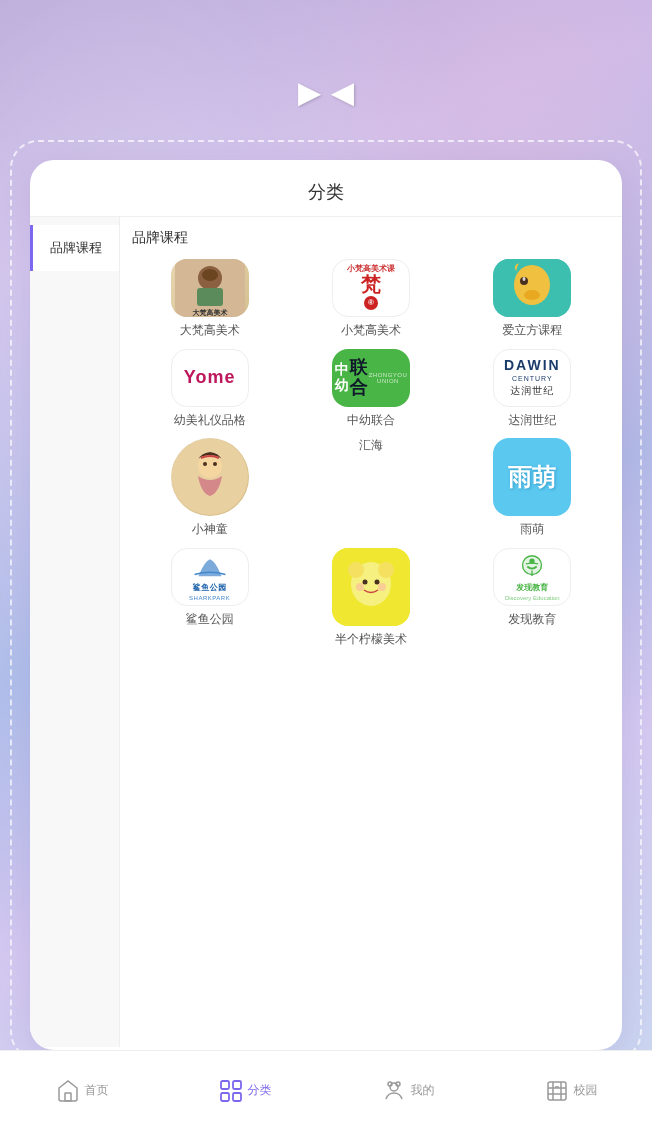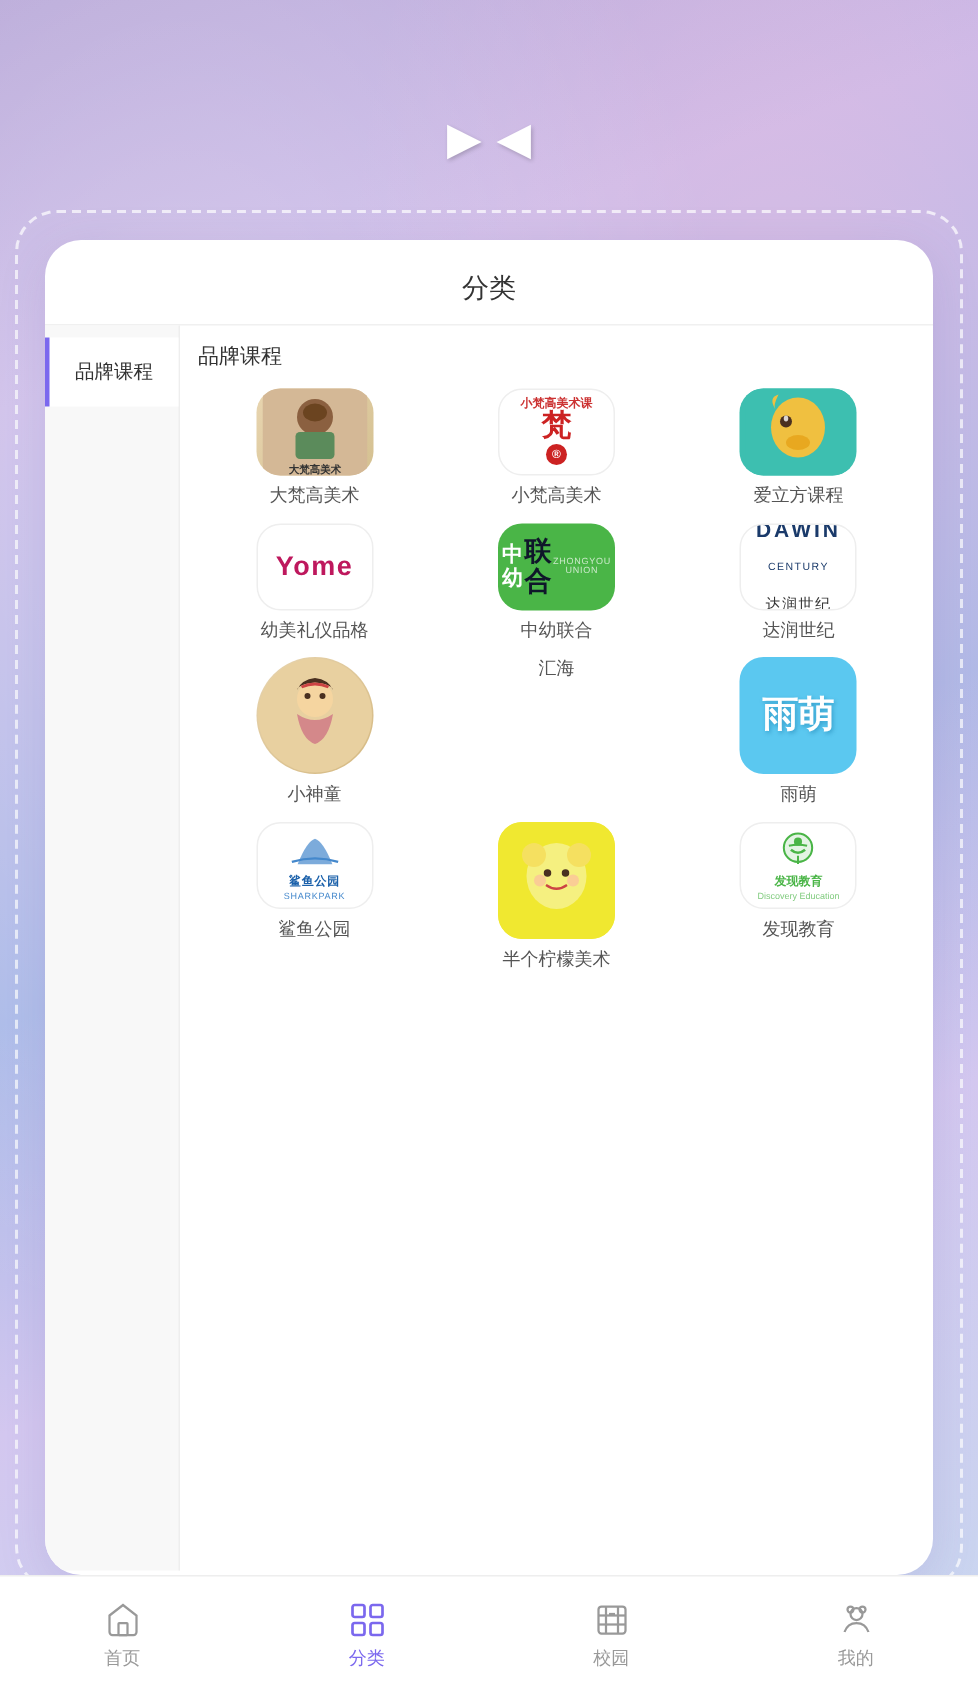--- a/index.html
+++ b/index.html
@@ -230,21 +230,21 @@
       background: white;
       display: flex;
       align-items: center;
       justify-content: space-around;
       border-top: 1px solid #eeeeee;
       z-index: 10;
     }
 
     .nav-item {
       display: flex;
-      flex-direction: column;
+      flex-direction: row;
       align-items: center;
       gap: 4px;
       cursor: pointer;
       padding: 8px 20px;
     }
 
     .nav-icon {
       width: 26px;
       height: 26px;
       display: flex;
@@ -356,21 +356,21 @@
         <div class="brand-item">
           <div class="brand-logo logo-zhongyou" style="background:#4ab547;border-radius:16px;flex-direction:row;gap:1px;padding:4px;">
             <div style="color:white;font-size:14px;font-weight:900;line-height:1.1;text-align:center;">中幼</div>
             <div style="color:#0f172a;font-size:18px;font-weight:900;line-height:1.1;text-align:center;">联合</div>
             <div style="color:rgba(255,255,255,0.7);font-size:6px;letter-spacing:0.5px;text-align:center;">ZHONGYOU UNION</div>
           </div>
           <span class="brand-name">中幼联合</span>
         </div>
 
         <div class="brand-item">
-          <div class="brand-logo logo-darun" style="flex-direction:column;gap:14px;">
+          <div class="brand-logo logo-darun" style="flex-direction:column;gap:2px;">
             <div style="font-size:14px;font-weight:bold;color:#1a3a6a;letter-spacing:2px;">DAWIN</div>
             <div style="font-size:7px;color:#1a3a6a;letter-spacing:1px;">CENTURY</div>
             <div style="font-size:10px;color:#333;letter-spacing:1px;">达润世纪</div>
           </div>
           <span class="brand-name">达润世纪</span>
         </div>
 
         <div class="brand-item">
           <div class="brand-logo logo-xiaoshentong" style="background:linear-gradient(135deg,#e8d5b0,#d4b880);border-radius:50%;width:78px;height:78px;">
             <svg width="78" height="78" viewBox="0 0 78 78">
@@ -474,42 +474,42 @@
   <div class="nav-item active">
     <div class="nav-icon">
       <svg width="26" height="26" viewBox="0 0 26 26" fill="none" stroke="#7b68ee" stroke-width="1.8">
         <rect x="3" y="3" width="8" height="8" rx="1.5"></rect>
         <rect x="15" y="3" width="8" height="8" rx="1.5"></rect>
         <rect x="3" y="15" width="8" height="8" rx="1.5"></rect>
         <rect x="15" y="15" width="8" height="8" rx="1.5"></rect>
       </svg>
     </div>
     <span class="nav-label" style="color:#7b68ee;">分类</span>
+  </div>
+
+  <div class="nav-item">
+    <div class="nav-icon">
+      <svg width="24" height="24" viewBox="0 0 24 24" fill="none" stroke="#999" stroke-width="1.5">
+        <circle cx="12" cy="8" r="4"></circle>
+        <path d="M4 20 Q6 14 12 14 Q18 14 20 20"></path>
+
+        <circle cx="8" cy="5" r="2" fill="none" stroke="#999" stroke-width="1.5"></circle>
+        <circle cx="16" cy="5" r="2" fill="none" stroke="#999" stroke-width="1.5"></circle>
+      </svg>
+    </div>
+    <span class="nav-label">我的</span>
   </div>
 
   <div class="nav-item">
     <div class="nav-icon">
       <svg width="24" height="24" viewBox="0 0 24 24" fill="none" stroke="#999" stroke-width="1.5">
         <rect x="3" y="3" width="18" height="18" rx="2"></rect>
         <line x1="8" y1="3" x2="8" y2="21"></line>
         <line x1="16" y1="3" x2="16" y2="21"></line>
         <line x1="3" y1="9" x2="21" y2="9"></line>
         <line x1="3" y1="15" x2="21" y2="15"></line>
         <line x1="10" y1="8" x2="14" y2="8"></line>
       </svg>
     </div>
     <span class="nav-label">校园</span>
   </div>
 
-  <div class="nav-item">
-    <div class="nav-icon">
-      <svg width="24" height="24" viewBox="0 0 24 24" fill="none" stroke="#999" stroke-width="1.5">
-        <circle cx="12" cy="8" r="4"></circle>
-        <path d="M4 20 Q6 14 12 14 Q18 14 20 20"></path>
-
-        <circle cx="8" cy="5" r="2" fill="none" stroke="#999" stroke-width="1.5"></circle>
-        <circle cx="16" cy="5" r="2" fill="none" stroke="#999" stroke-width="1.5"></circle>
-      </svg>
-    </div>
-    <span class="nav-label">我的</span>
-  </div>
-
 </div>
 
 </body></html>

